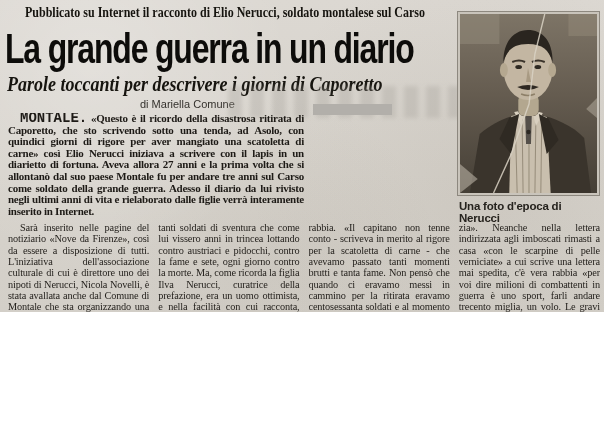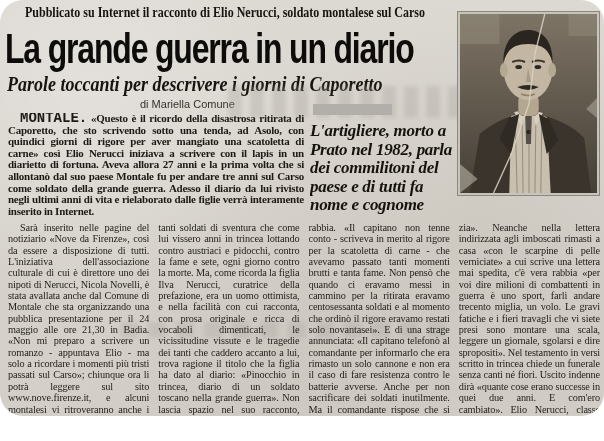--- a/index.html
+++ b/index.html
@@ -1,28 +1,27 @@
 <!DOCTYPE html>
 <html><head>
 <meta charset="utf-8">
 <style>
   html,body{margin:0;padding:0;}
   .page{
     position:relative;
-    width:604px;height:416px;
+    width:604px;height:312px;
     overflow:hidden;
     background-color:#d8d4cd;
     background-image:
       radial-gradient(circle at 15% 20%, rgba(255,255,255,0.25), transparent 35%),
       radial-gradient(circle at 80% 60%, rgba(120,110,95,0.10), transparent 45%),
       radial-gradient(circle at 45% 85%, rgba(120,110,95,0.08), transparent 40%),
       linear-gradient(180deg,#dcd8d2 0%,#d7d3cc 55%,#d3cfc8 100%);
     font-family:"Liberation Serif", serif;
     color:#221f1c;
-    border-radius:23px;
   }
   
   .kicker{
     position:absolute;left:25px;top:4px;
     font-size:15px;font-weight:bold;white-space:nowrap;
     transform:scaleX(0.80);transform-origin:left top;
     color:#16140f;
   }
   .headline{
     position:absolute;left:5px;top:25px;
@@ -102,21 +101,20 @@
   <h1 class="headline" style="margin:0">La grande guerra in un diario</h1>
   <div class="subhead">Parole toccanti per descrivere i giorni di Caporetto</div>
   <div class="byline">di Mariella Comune</div>
 
   <div class="ghost ghost-a"></div>
   <div class="ghost ghost-b"></div>
   <div class="ghost ghost-c"></div>
 
   <p class="lead" style="margin:0"><span class="dateline">MONTALE.</span> <span>«Questo è il ricordo della disastrosa ritirata di Caporetto, che sto scrivendo sotto una tenda, ad Asolo, con quindici giorni di rigore per aver mangiato una scatoletta di carne» così Elio Nerucci iniziava a scrivere con il lapis in un diarietto di fortuna. Aveva allora 27 anni e la prima volta che si allontanò dal suo paese Montale fu per andare tre anni sul Carso come soldato della grande guerra. Adesso il diario da lui rivisto negli ultimi anni di vita e rielaborato dalle figlie verrà interamente inserito in Internet.</span></p>
 
-  <div class="pullquote">L'artigliere, morto a Prato nel 1982, parla dei commilitoni del paese e di tutti fa nome e cognome</div>
 
   <figure class="photo" style="margin:0">
     <svg viewBox="0 0 139 179" preserveAspectRatio="none">
       <defs>
         <linearGradient id="bgGrad" x1="0" y1="0" x2="0" y2="1">
           <stop offset="0" stop-color="#7d7466"></stop>
           <stop offset="0.45" stop-color="#655c50"></stop>
           <stop offset="1" stop-color="#453f36"></stop>
         </linearGradient>
       </defs>
@@ -156,20 +154,21 @@
 
       <path d="M58,73 Q69,69 80,73 Q69,79 58,73 Z" fill="#2e2822"></path>
 
       <path d="M62,80 Q69,83 76,80" stroke="#8e8069" stroke-width="1.5" fill="none"></path>
 
       <path d="M86,0 L76,40 L70,90 L52,140 L34,179" stroke="#d9d2c4" stroke-width="1.4" fill="none" opacity="0.85"></path>
       <path d="M0,150 L18,165 L0,179 Z" fill="#cfc8b9" opacity="0.5"></path>
       <path d="M139,84 L128,95 L139,104 Z" fill="#cfc8b9" opacity="0.4"></path>
     </svg>
   </figure>
+  <figcaption class="caption">Una foto d'epoca di Nerucci</figcaption>
 
   <div class="columns">
     <div class="col first">Sarà inserito nelle pagine del notiziario «Nove da Firenze», così da essere a disposizione di tutti. L'iniziativa dell'associazione culturale di cui è direttore uno dei nipoti di Nerucci, Nicola Novelli, è stata avallata anche dal Comune di Montale che sta organizzando una pubblica presentazione per il 24 maggio alle ore 21,30 in Badia. «Non mi preparo a scrivere un romanzo - appuntava Elio - ma solo a ricordare i momenti più tristi passati sul Carso»; chiunque ora li potrà leggere sul sito www.nove.firenze.it, e alcuni montalesi vi ritroveranno anche i nomi di loro parenti ormai scomparsi, perché l'autore credeva molto nell'amicizia, e ha indicato nomi, cognomi e località di provenienza dei</div>
     <div class="col">tanti soldati di sventura che come lui vissero anni in trincea lottando contro austriaci e pidocchi, contro la fame e sete, ogni giorno contro la morte. Ma, come ricorda la figlia Ilva Nerucci, curatrice della prefazione, era un uomo ottimista, e nella facilità con cui racconta, con prosa originale e ricca di vocaboli dimenticati, le vicissitudine vissute e le tragedie dei tanti che caddero accanto a lui, trova ragione il titolo che la figlia ha dato al diario: «Pinocchio in trincea, diario di un soldato toscano nella grande guerra». Non lascia spazio nel suo racconto, vivido, a momenti toccante, ma sempre animato da un sottile umorismo quasi a voler sdrammatizzare, ai brutti sentimenti. Non c'è mai</div>
     <div class="col">rabbia. «Il capitano non tenne conto - scriveva in merito al rigore per la scatoletta di carne - che avevamo passato tanti momenti brutti e tanta fame. Non pensò che quando ci eravamo messi in cammino per la ritirata eravamo centosessanta soldati e al momento che ordinò il rigore eravamo restati solo novantasei». E di una strage annunciata: «Il capitano telefonò al comandante per informarlo che era rimasto un solo cannone e non era il caso di fare resistenza contro le batterie avverse. Anche per non sacrificare dei soldati inutilmente. Ma il comandante rispose che si doveva sparare pure con un solo pezzo. Il capitano pianse dalla rabbia, dopo pochi minuti giunse il colpo di gra-</div>
     <div class="col">zia». Neanche nella lettera indirizzata agli imboscati rimasti a casa «con le scarpine di pelle verniciate» a cui scrive una lettera mai spedita, c'è vera rabbia «per voi dire milioni di combattenti in guerra è uno sport, farli andare trecento miglia, un volo. Le gravi fatiche e i fieri travagli che vi siete presi sono montare una scala, leggere un giornale, sgolarsi e dire spropositi». Nel testamento in versi scritto in trincea chiede un funerale senza canti né fiori. Uscito indenne dirà «quante cose erano successe in quei due anni. E com'ero cambiato». Elio Nerucci, classe 1889 è morto a Prato nel 1982 ed ha voluto essere sepolto nel cimitero di Montale senza lapide, ma con sopra una grande pietra.</div>
   </div>
 
 </div>
 

